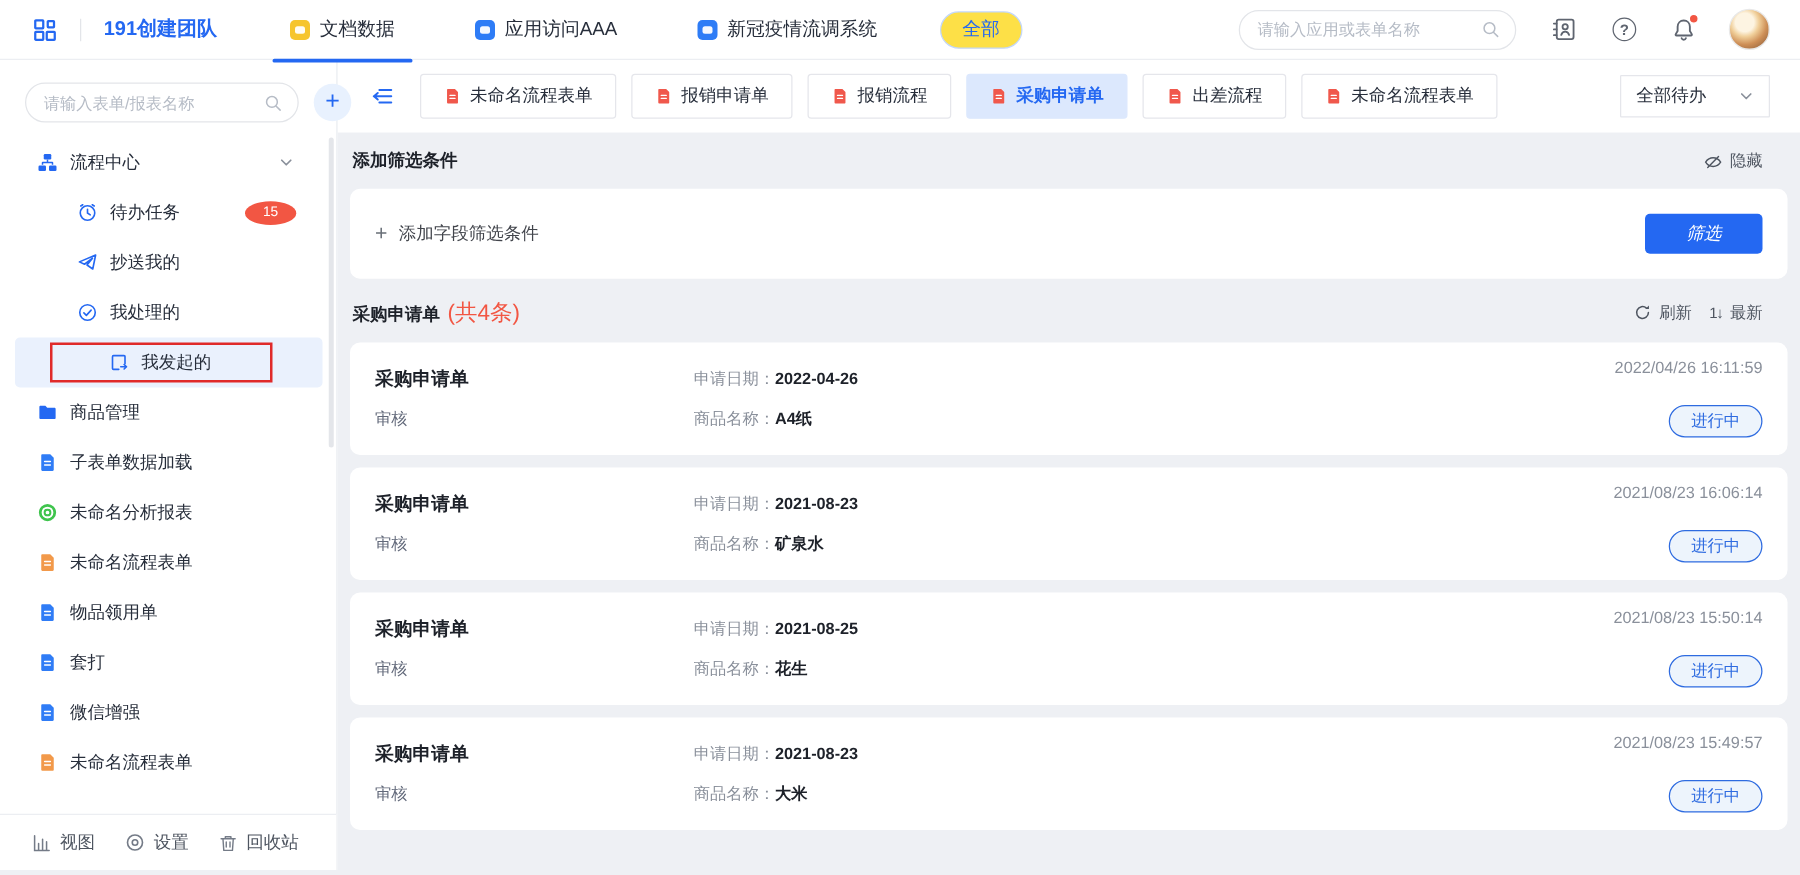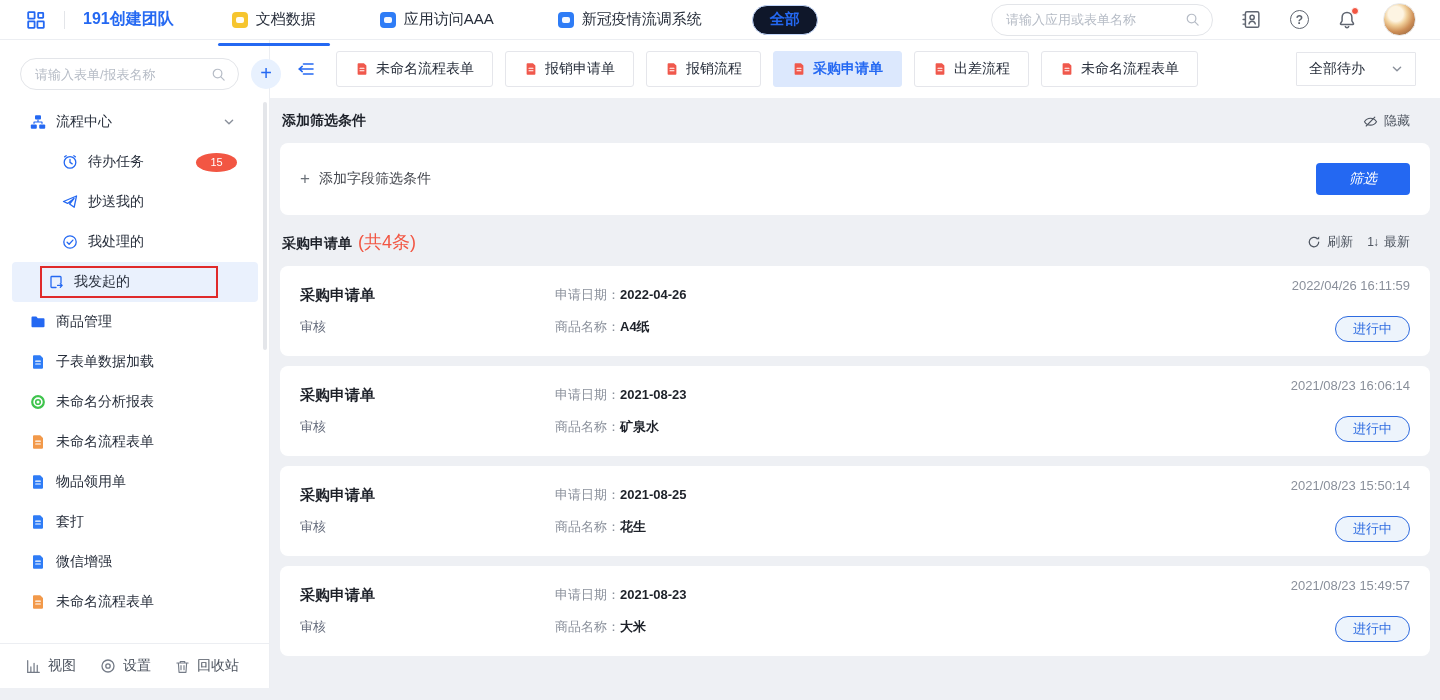--- a/index.html
+++ b/index.html
@@ -5,41 +5,41 @@
   * { box-sizing: border-box; margin: 0; padding: 0; }
   html,body { width:1440px; height:700px; overflow:hidden; }
   body {
     font-family: "Liberation Sans", "DejaVu Sans", sans-serif;
     background:#eef0f4; color:#272e3b; font-size:14px;
   }
   .ic { display:inline-block; vertical-align:middle; flex:none; }
 
   
   .topbar {
-    height:40px; background:#fff; display:flex; align-items:center;
+    height:48px; background:#fff; display:flex; align-items:center;
     padding:0 24px 0 26px; border-bottom:1px solid #eceef2; position:relative; z-index:5;
   }
   .logo { color:#2468f2; display:flex; align-items:center; cursor:pointer; }
   .top-divider { width:1px; height:18px; background:#e3e5e9; margin:0 18px; }
   .team-name { color:#2468f2; font-size:16px; font-weight:700; margin-right:44px; cursor:pointer; white-space:nowrap; }
   .app-tabs { display:flex; align-items:stretch; height:52px; }
   .app-tab {
     display:flex; align-items:center; gap:8px; padding:0 14px; margin-right:36px;
     font-size:15px; color:#272e3b; cursor:pointer; position:relative; white-space:nowrap;
   }
   .app-tab.active::after {
     content:""; position:absolute; left:0; right:0; bottom:0; height:3px; background:#2468f2; border-radius:2px;
   }
   .app-square { width:16px; height:16px; border-radius:4px; position:relative; flex:none; }
   .app-square::after {
     content:""; position:absolute; left:4px; top:5px; width:8px; height:6px; background:#fff; border-radius:2px; opacity:.95;
   }
   .pill-all {
-    background:#0f172a; color:#2468f2; border:1px solid #c3d7fb; border-radius:15px;
-    height:30px; padding:0 17px; display:flex; align-items:center; font-size:15px; cursor:pointer;font-weight:bold;
+    background:#fde047; color:#2468f2; border:1px solid #c3d7fb; border-radius:15px;
+    height:30px; padding:0 17px; display:flex; align-items:center; font-size:15px; cursor:pointer;
   }
   .topbar-spacer { flex:1; }
   .top-search {
     width:222px; height:32px; border:1px solid #e3e5e9; border-radius:16px;
     display:flex; align-items:center; padding:0 12px 0 14px; color:#b6bcc6; margin-right:28px;
   }
   .top-search input {
     border:none; outline:none; flex:1; font-size:13px; color:#272e3b; background:transparent;
     font-family:inherit; min-width:0;
   }
@@ -82,21 +82,21 @@
   .side-tree { flex:1; overflow:hidden; }
   .tree-row {
     height:40px; display:flex; align-items:center; cursor:pointer; position:relative;
     padding-left:30px; font-size:14px; color:#272e3b;
   }
   .tree-row .row-ico { margin-right:10px; }
   .tree-row.group { font-weight:400; }
   .tree-row.group .chev { position:absolute; right:34px; color:#8a909b; }
   .tree-row.sub { padding-left:62px; }
   .tree-row.sub .row-ico { color:#2468f2; }
-  .tree-row.active-row { background:#eaf1fd; margin:0 12px 0 12px; padding-left:36px; border-radius:4px; width:246px; }
+  .tree-row.active-row { background:#eaf1fd; margin:0 12px 0 12px; padding-left:75px; border-radius:4px; width:246px; }
   .badge-15 {
     position:absolute; right:32px; width:41px; height:19px; background:#f25643; color:#fff;
     border-radius:50%; font-size:11px; display:flex; align-items:center; justify-content:center;
   }
   .red-annotation {
     position:absolute; left:28px; top:4px; width:178px; height:32px;
     border:2px solid #e02a2a; pointer-events:none;
   }
   .doc-blue { color:#2f7cf6; } .doc-orange { color:#f2994a; }
   .folder-blue { color:#2468f2; } .report-green { color:#3fc44d; }

